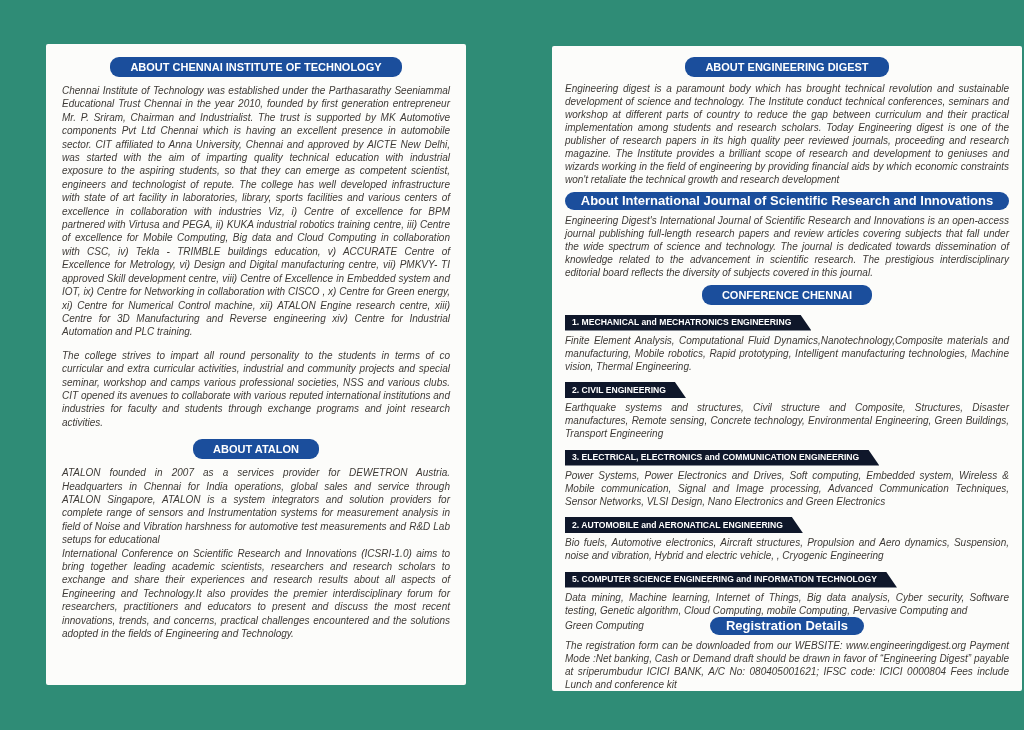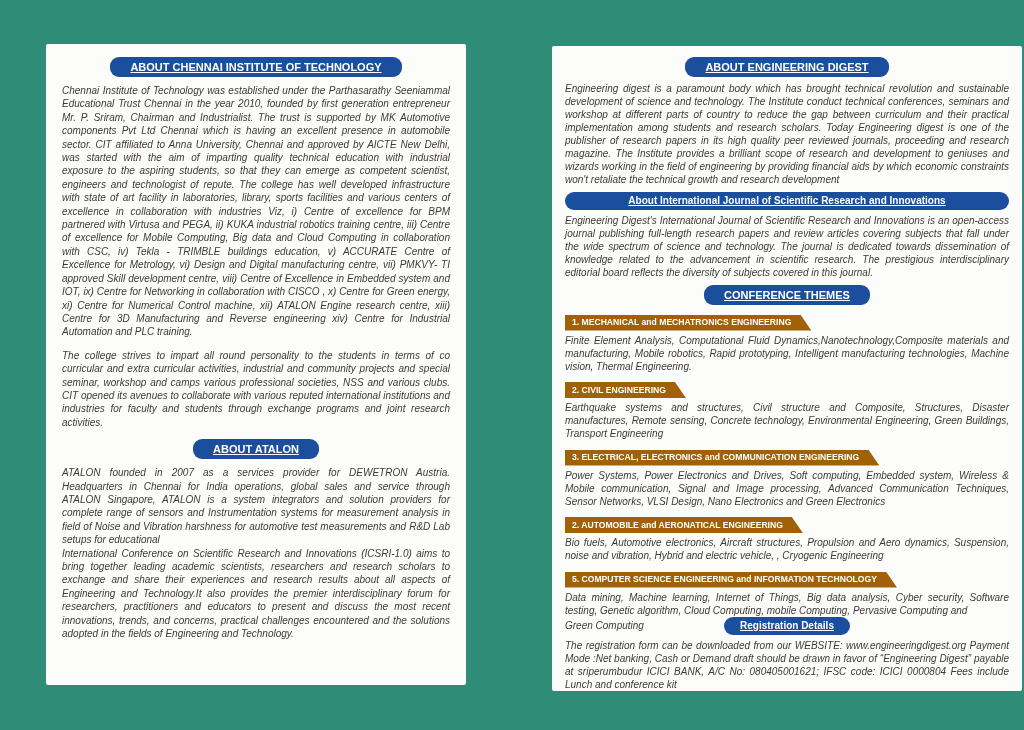--- a/index.html
+++ b/index.html
@@ -35,23 +35,22 @@
   .pill {
     background: #1b4e9c;
     color: #ffffff;
     font-weight: bold;
     font-size: 11px;
     line-height: 12px;
     text-align: center;
     border-radius: 9px;
     padding: 4px 20px;
     white-space: nowrap;
-    text-decoration: underline;
   }
-  .pill.small { font-size: 10px; padding: 3px 16px; }
+  .pill.small { font-size: 13px; padding: 3px 16px; }
   .pill.full {
     width: 100%;
     white-space: normal;
     padding: 3px 10px;
   }
   .body-text {
     font-size: 10px;
     line-height: 13.4px;
     text-align: justify;
     color: #3e3a36;
@@ -61,21 +60,21 @@
   .page-right .body-text { line-height: 13px; margin-bottom: 6px; }
   .inline-header-row {
     display: grid;
     grid-template-columns: 1fr auto 1fr;
     align-items: center;
     margin: 0 0 8px 0;
   }
   .inline-header-row .body-text { margin: 0; }
   .banner {
     display: inline-block;
-    background: #a16207;
+    background: #0f172a;
     color: #ffffff;
     font-weight: bold;
     font-size: 8.6px;
     line-height: 9px;
     padding: 3.5px 20px 3.5px 7px;
     clip-path: polygon(0 0, calc(100% - 11px) 0, 100% 100%, 0 100%);
     margin: 1px 0 3px 0;
   }
   .theme-block { margin-bottom: 2px; }
   .theme-desc { margin-bottom: 3px; }
@@ -112,21 +111,21 @@
 
     <p class="body-text">Engineering digest is a paramount body which has brought technical revolution and sustainable development of science and technology. The Institute conduct technical conferences, seminars and workshop at different parts of country to reduce the gap between curriculum and their practical implementation among students and research scholars. Today Engineering digest is one of the publisher of research papers in its high quality peer reviewed journals, proceeding and research magazine. The Institute provides a brilliant scope of research and development to geniuses and wizards working in the field of engineering by providing financial aids by which economic constraints won't retaliate the technical growth and research development</p>
 
     <div class="pill-row" style="margin-bottom:4px;">
       <div class="pill small full">About International Journal of Scientific Research and Innovations</div>
     </div>
 
     <p class="body-text">Engineering Digest's International Journal of Scientific Research and Innovations is an open-access journal publishing full-length research papers and review articles covering subjects that fall under the wide spectrum of science and technology. The journal is dedicated towards dissemination of knowledge related to the advancement in scientific research. The prestigious interdisciplinary editorial board reflects the diversity of subjects covered in this journal.</p>
 
     <div class="pill-row" style="margin:2px 0 6px 0;">
-      <div class="pill">CONFERENCE THEMES</div>
+      <div class="pill">CONFERENCE CHENNAI</div>
     </div>
 
     <div class="theme-block">
       <div class="banner">1. MECHANICAL  and  MECHATRONICS  ENGINEERING</div>
       <p class="body-text theme-desc">Finite Element Analysis, Computational Fluid Dynamics,Nanotechnology,Composite materials and manufacturing, Mobile robotics, Rapid prototyping, Intelligent manufacturing technologies, Machine vision, Thermal Engineering.</p>
     </div>
 
     <div class="theme-block">
       <div class="banner">2. CIVIL ENGINEERING</div>
       <p class="body-text theme-desc">Earthquake systems and structures, Civil structure and Composite, Structures, Disaster manufactures, Remote sensing, Concrete technology, Environmental Engineering, Green Buildings, Transport Engineering</p>

